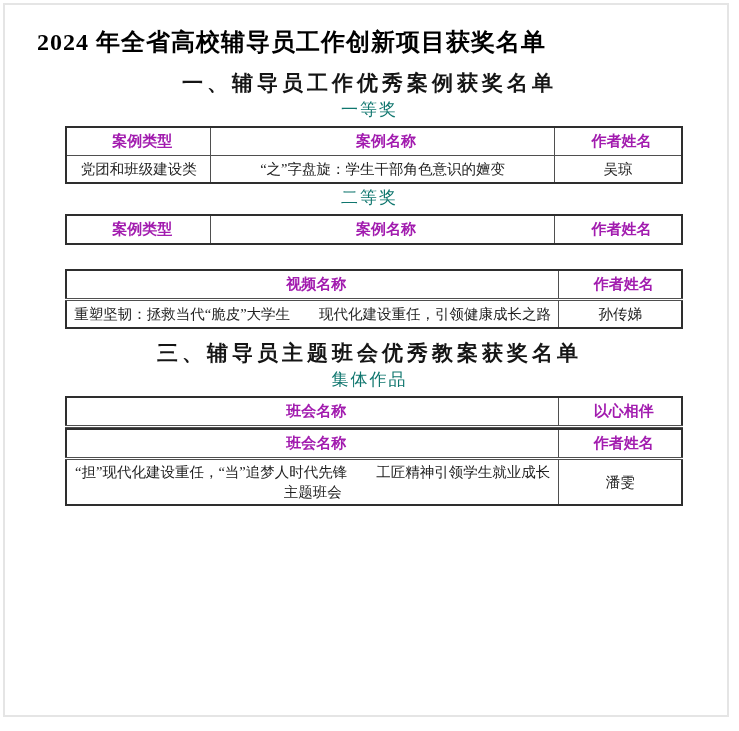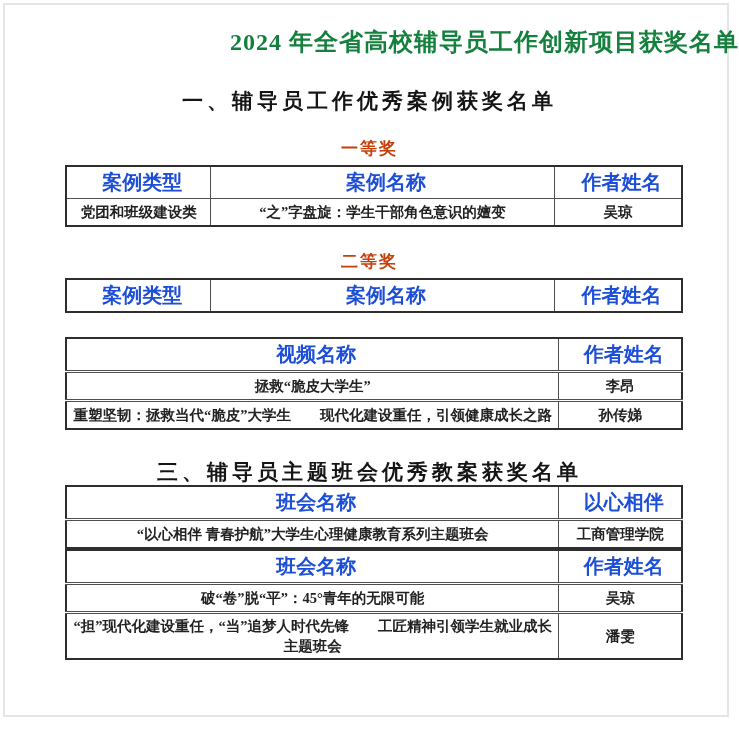--- a/index.html
+++ b/index.html
@@ -24,78 +24,78 @@
     border: 2px solid #e5e5e5;
     pointer-events: none;
     box-sizing: border-box;
   }
   .content {
     position: relative;
     padding-top: 25px;
   }
   .doc-title {
     margin: 0;
-    text-align: right;
+    text-align: left;
     font-size: 24px;
     line-height: 34px;
     font-weight: bold;
     letter-spacing: 1px;
     font-family: "Liberation Serif", "DejaVu Serif", serif;
-    color: #15803d;
+    color: #000000;
+    padding-left: 37px;
   }
   .section-heading {
-    margin: 29px 0 0 0;
+    margin: 11px 0 0 0;
     text-align: center;
     font-size: 21px;
     line-height: 26px;
     font-weight: bold;
     letter-spacing: 4px;
     font-family: "Liberation Sans", "DejaVu Sans", sans-serif;
     color: #151515;
   }
   .subheading {
-    margin: 24px 0 5px 0;
+    margin: 3px 0 5px 0;
     text-align: center;
     font-size: 17px;
     line-height: 22px;
-    font-weight: 700;
+    font-weight: 400;
     letter-spacing: 2px;
-    color: #c2410c;
+    color: #0f766e;
   }
   table.awards {
     border-collapse: collapse;
     table-layout: fixed;
     width: 618px;
     margin: 0 0 0 65px;
     border: 2px solid #2e2e2e;
   }
   table.awards.mt {
     margin-top: 24px;
   }
   table.awards th, table.awards td {
     border: 1px solid #4f4f4f;
     text-align: center;
     vertical-align: middle;
     padding: 2px 5px;
     overflow: hidden;
   }
   table.awards th {
     height: 23px;
-    font-size: 20px;
+    font-size: 15px;
     font-weight: bold;
     font-family: "Liberation Sans", "DejaVu Sans", sans-serif;
-    color: #1d4ed8;
+    color: #a21caf;
     padding-left: 12px;
   }
   table.awards td {
     height: 22px;
     font-size: 14.5px;
     line-height: 20px;
     color: #222;
-    font-weight: bold;
   }
   
   .cols3 .c1 { width: 23.5%; }
   .cols3 .c2 { width: 55.8%; }
   .cols3 .c3 { width: 20.7%; }
   
   .cols2 .c1 { width: 80%; }
   .cols2 .c2 { width: 20%; }
   
   table.dbl th { border-bottom: 3px double #4f4f4f; }
@@ -156,65 +156,54 @@
     <table class="awards cols2 dbl mt">
       <colgroup>
           <col class="c1">
           <col class="c2">
         </colgroup>
       <tbody>
           <tr>
         <th>视频名称</th>
         <th>作者姓名</th>
       </tr>
-      <tr class="sep">
-        <td>拯救“脆皮大学生”</td>
-        <td>李昂</td>
-      </tr>
       <tr>
         <td>重塑坚韧：拯救当代“脆皮”大学生　　现代化建设重任，引领健康成长之路</td>
         <td>孙传娣</td>
       </tr>
     </tbody>
       </table>
   </div>
 
   <div>
     <h2 class="section-heading">三、辅导员主题班会优秀教案获奖名单</h2>
 
+    <div class="subheading">集体作品</div>
     <table class="awards cols2 dbl">
       <colgroup>
           <col class="c1">
           <col class="c2">
         </colgroup>
       <tbody>
           <tr>
         <th>班会名称</th>
         <th>以心相伴</th>
       </tr>
-      <tr>
-        <td>“以心相伴 青春护航”大学生心理健康教育系列主题班会</td>
-        <td>工商管理学院</td>
-      </tr>
     </tbody>
       </table>
 
     <table class="awards cols2 dbl">
       <colgroup>
           <col class="c1">
           <col class="c2">
         </colgroup>
       <tbody>
           <tr>
         <th>班会名称</th>
         <th>作者姓名</th>
-      </tr>
-      <tr class="sep">
-        <td>破“卷”脱“平”：45°青年的无限可能</td>
-        <td>吴琼</td>
       </tr>
       <tr>
         <td>“担”现代化建设重任，“当”追梦人时代先锋　　工匠精神引领学生就业成长主题班会</td>
         <td>潘雯</td>
       </tr>
     </tbody>
       </table>
   </div>
 
 </div>

